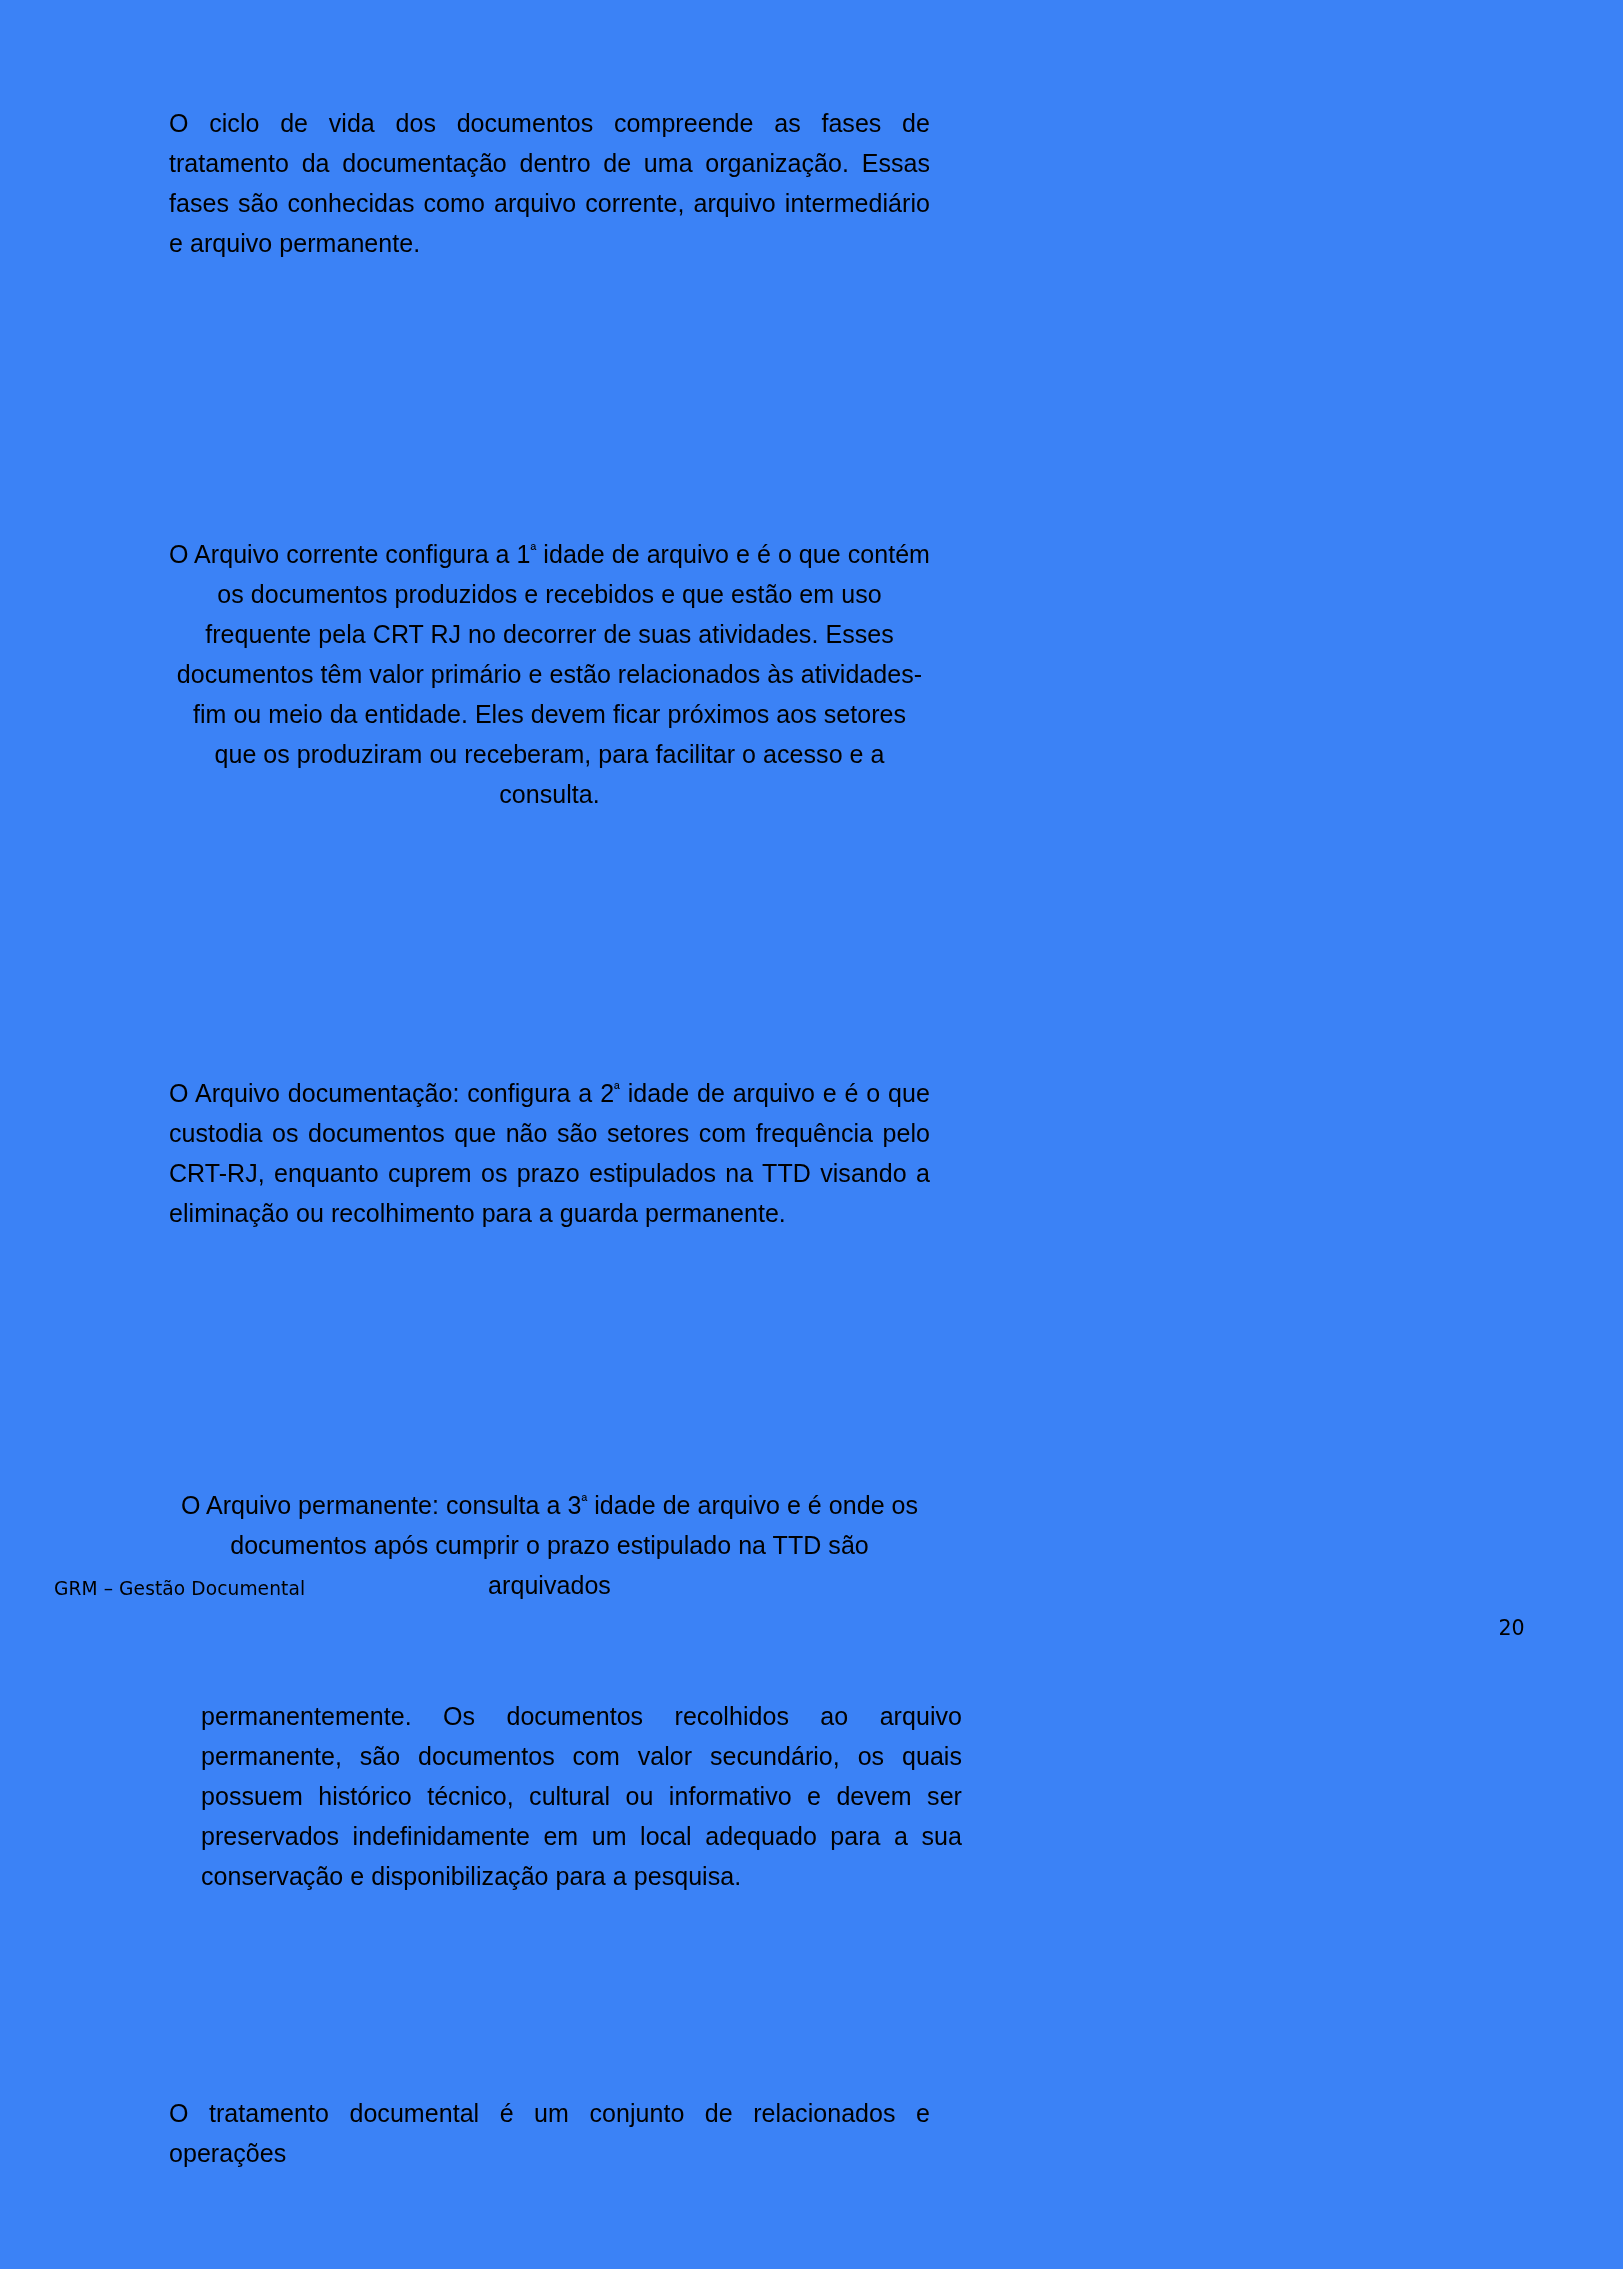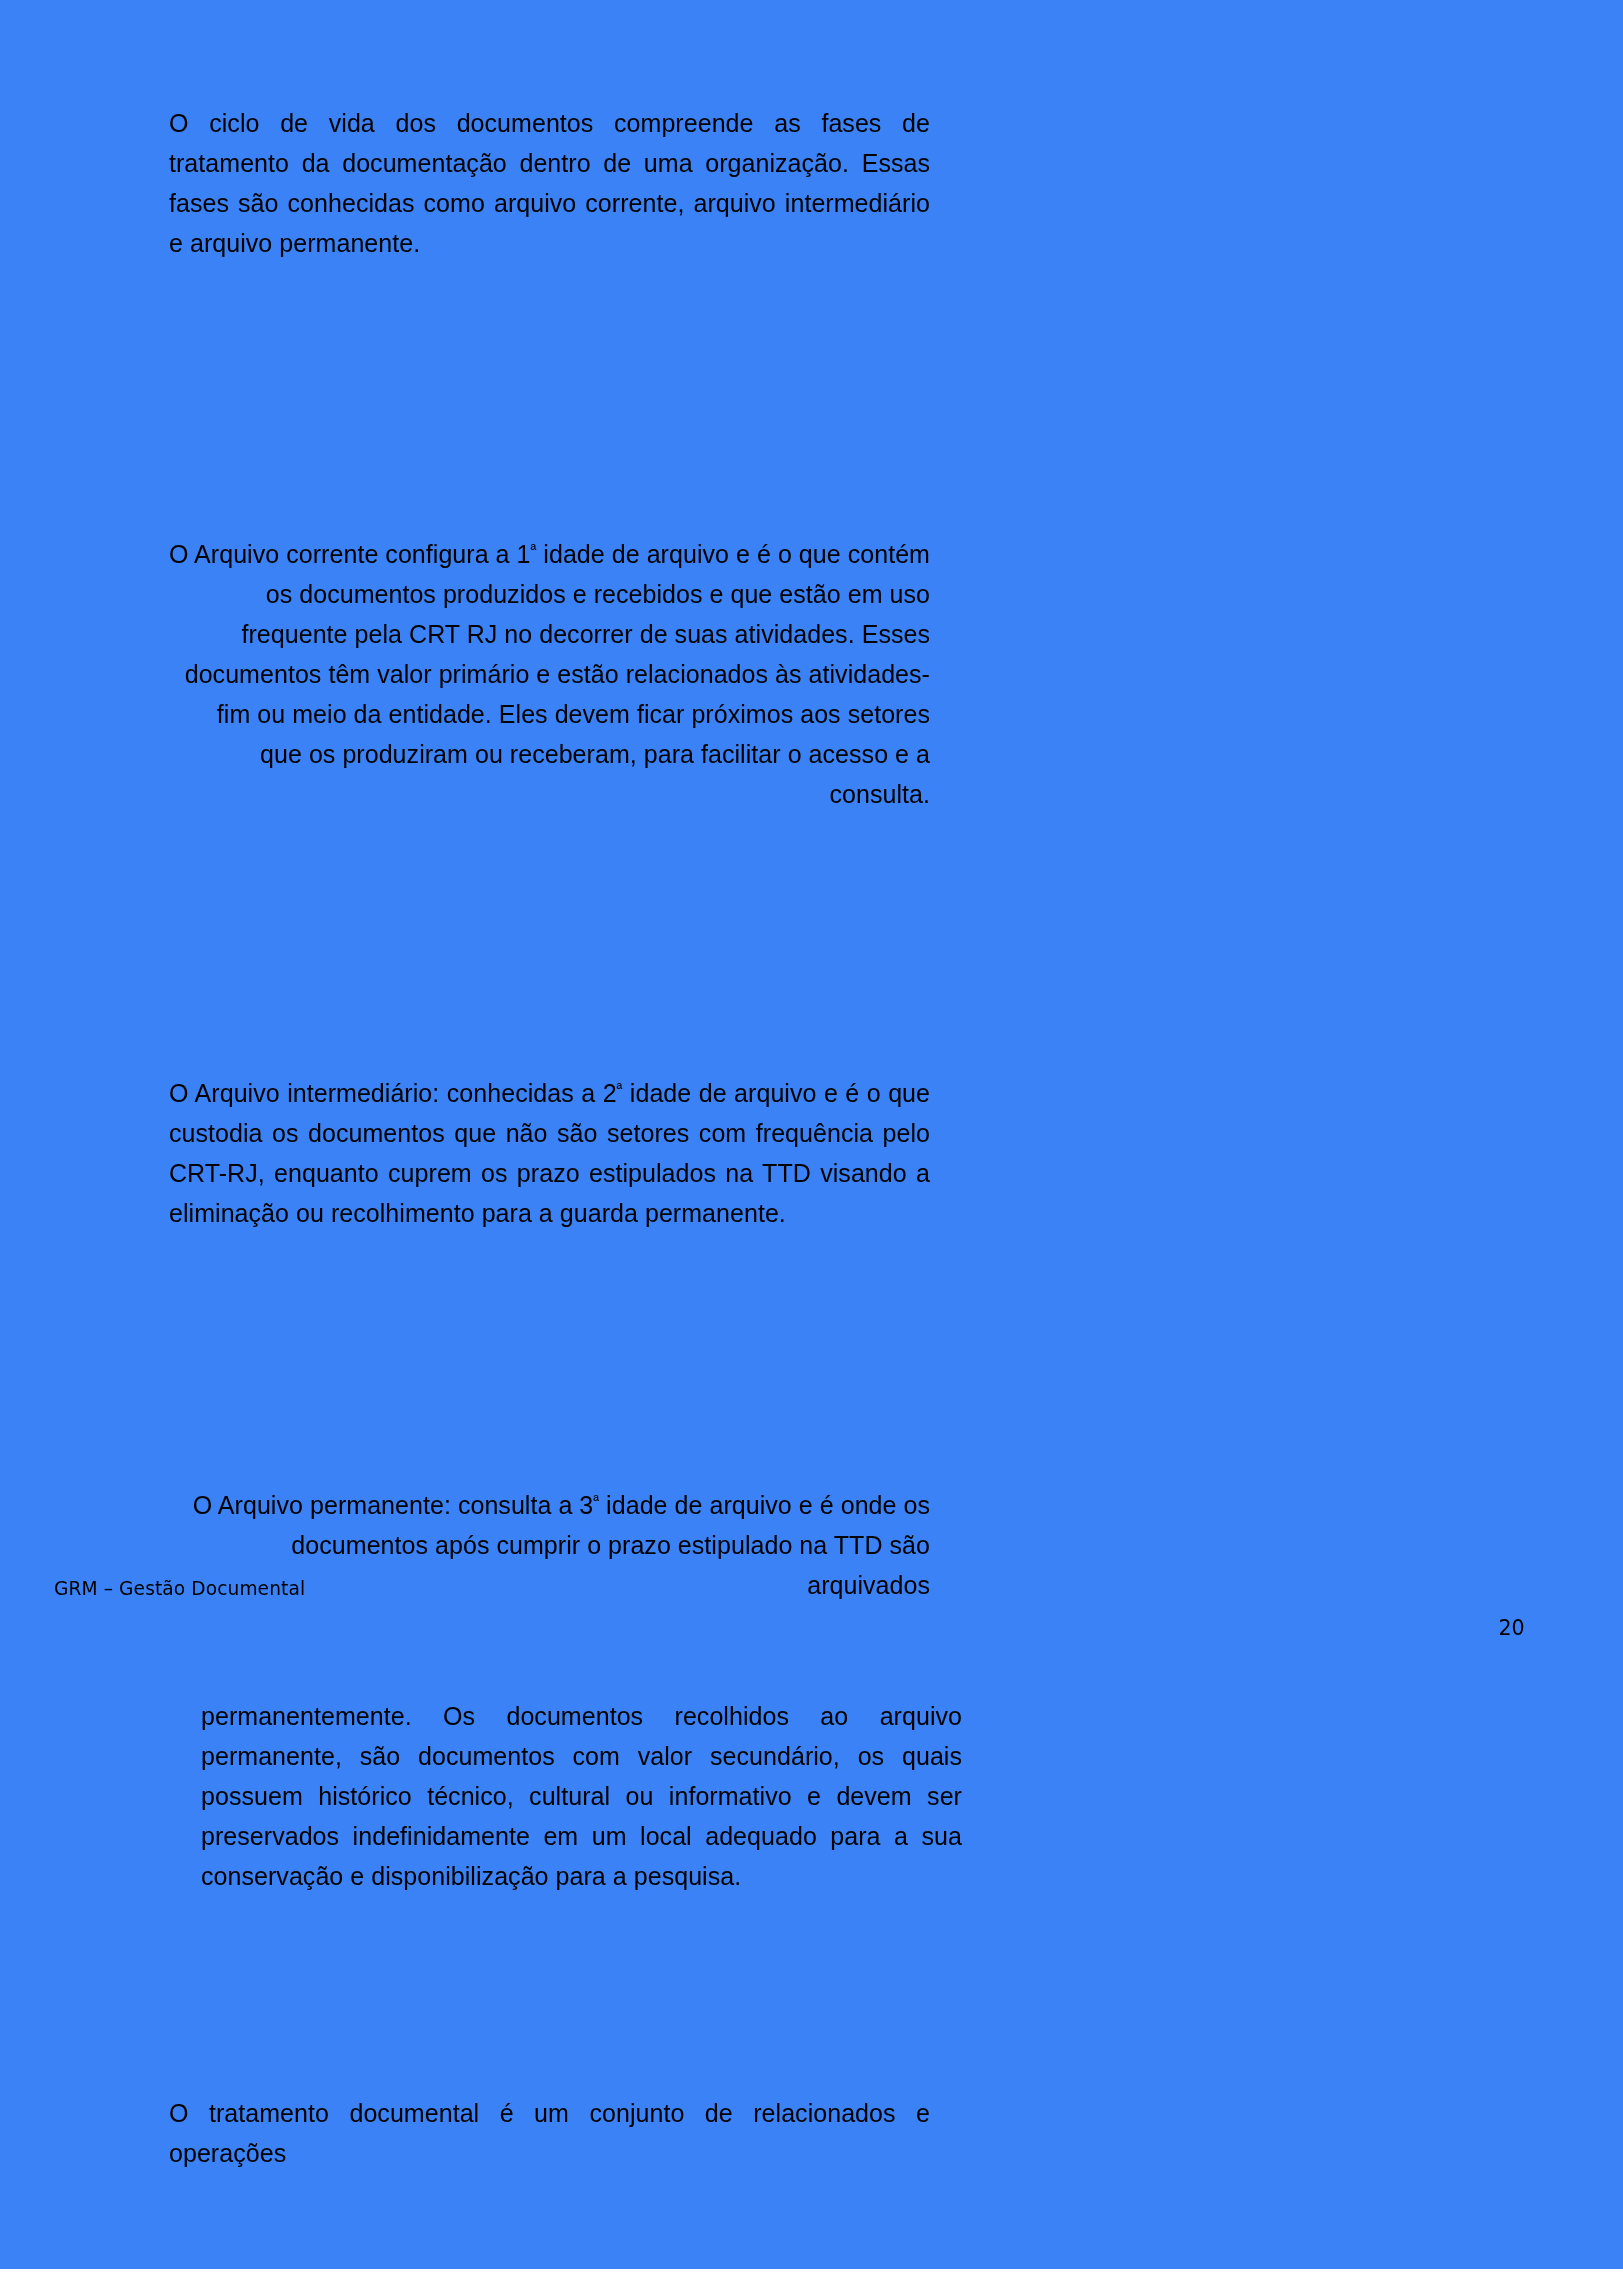--- a/index.html
+++ b/index.html
@@ -28,21 +28,21 @@
   }
 
   .para {
     font-size: 25px;
     line-height: 40px;
     color: #000000;
     margin: 0;
     letter-spacing: 0.05px;
   }
   .para.justify { text-align: justify; }
-  .para.left    { text-align: right; }
+  .para.left    { text-align: center; }
 
   
   .p1 { position: absolute; top: 103px;  left: 0; width: 761px; }
   .p2 { position: absolute; top: 534px;  left: 0; width: 761px; }
   .p3 { position: absolute; top: 1073px; left: 0; width: 761px; }
   .p4 { position: absolute; top: 1485px; left: 0; width: 761px; }
   .p5 { position: absolute; top: 1696px; left: 0; width: 761px; margin-left: 32px; }
   .p6 { position: absolute; top: 2093px; left: 0; width: 761px; }
 
   sup.ord {
@@ -80,21 +80,21 @@
 <body>
 
 <div class="page">
 
   <div class="content">
 
     <p class="para justify p1">O ciclo de vida dos documentos compreende as fases de tratamento da documentação dentro de uma organização. Essas fases são conhecidas como arquivo corrente, arquivo intermediário e arquivo permanente.</p>
 
     <p class="para left p2"><span>O Arquivo corrente configura a </span><span>1</span><sup class="ord">ª</sup><span> idade de arquivo e é o que contém os documentos produzidos e recebidos e que estão em uso frequente pela CRT RJ no decorrer de suas atividades. Esses documentos têm valor primário e estão relacionados às atividades-fim ou meio da entidade. Eles devem ficar próximos aos setores que os produziram ou receberam, para facilitar o acesso  e a consulta.</span></p>
 
-    <p class="para justify p3"><span>O Arquivo intermediário: conhecidas a </span><span>2</span><sup class="ord">ª</sup><span> idade de arquivo e é o que custodia os documentos que não são setores com frequência pelo CRT-RJ, enquanto cuprem os prazo estipulados na TTD visando a eliminação ou recolhimento para a guarda permanente.</span></p>
+    <p class="para justify p3"><span>O Arquivo documentação: configura a </span><span>2</span><sup class="ord">ª</sup><span> idade de arquivo e é o que custodia os documentos que não são setores com frequência pelo CRT-RJ, enquanto cuprem os prazo estipulados na TTD visando a eliminação ou recolhimento para a guarda permanente.</span></p>
 
     <p class="para left p4"><span>O Arquivo permanente: consulta a </span><span>3</span><sup class="ord">ª</sup><span> idade de arquivo e é onde os documentos após cumprir o prazo estipulado na TTD são arquivados</span></p>
 
     <p class="para justify p5">permanentemente. Os documentos recolhidos ao arquivo permanente, são documentos com valor secundário, os quais possuem histórico técnico, cultural ou informativo e devem ser preservados indefinidamente em um local adequado para a sua conservação e disponibilização para a pesquisa.</p>
 
     <p class="para justify p6">O tratamento documental é um conjunto de relacionados e operações</p>
 
   </div>
 
   <div class="doc-footer-label">GRM – Gestão Documental</div>

